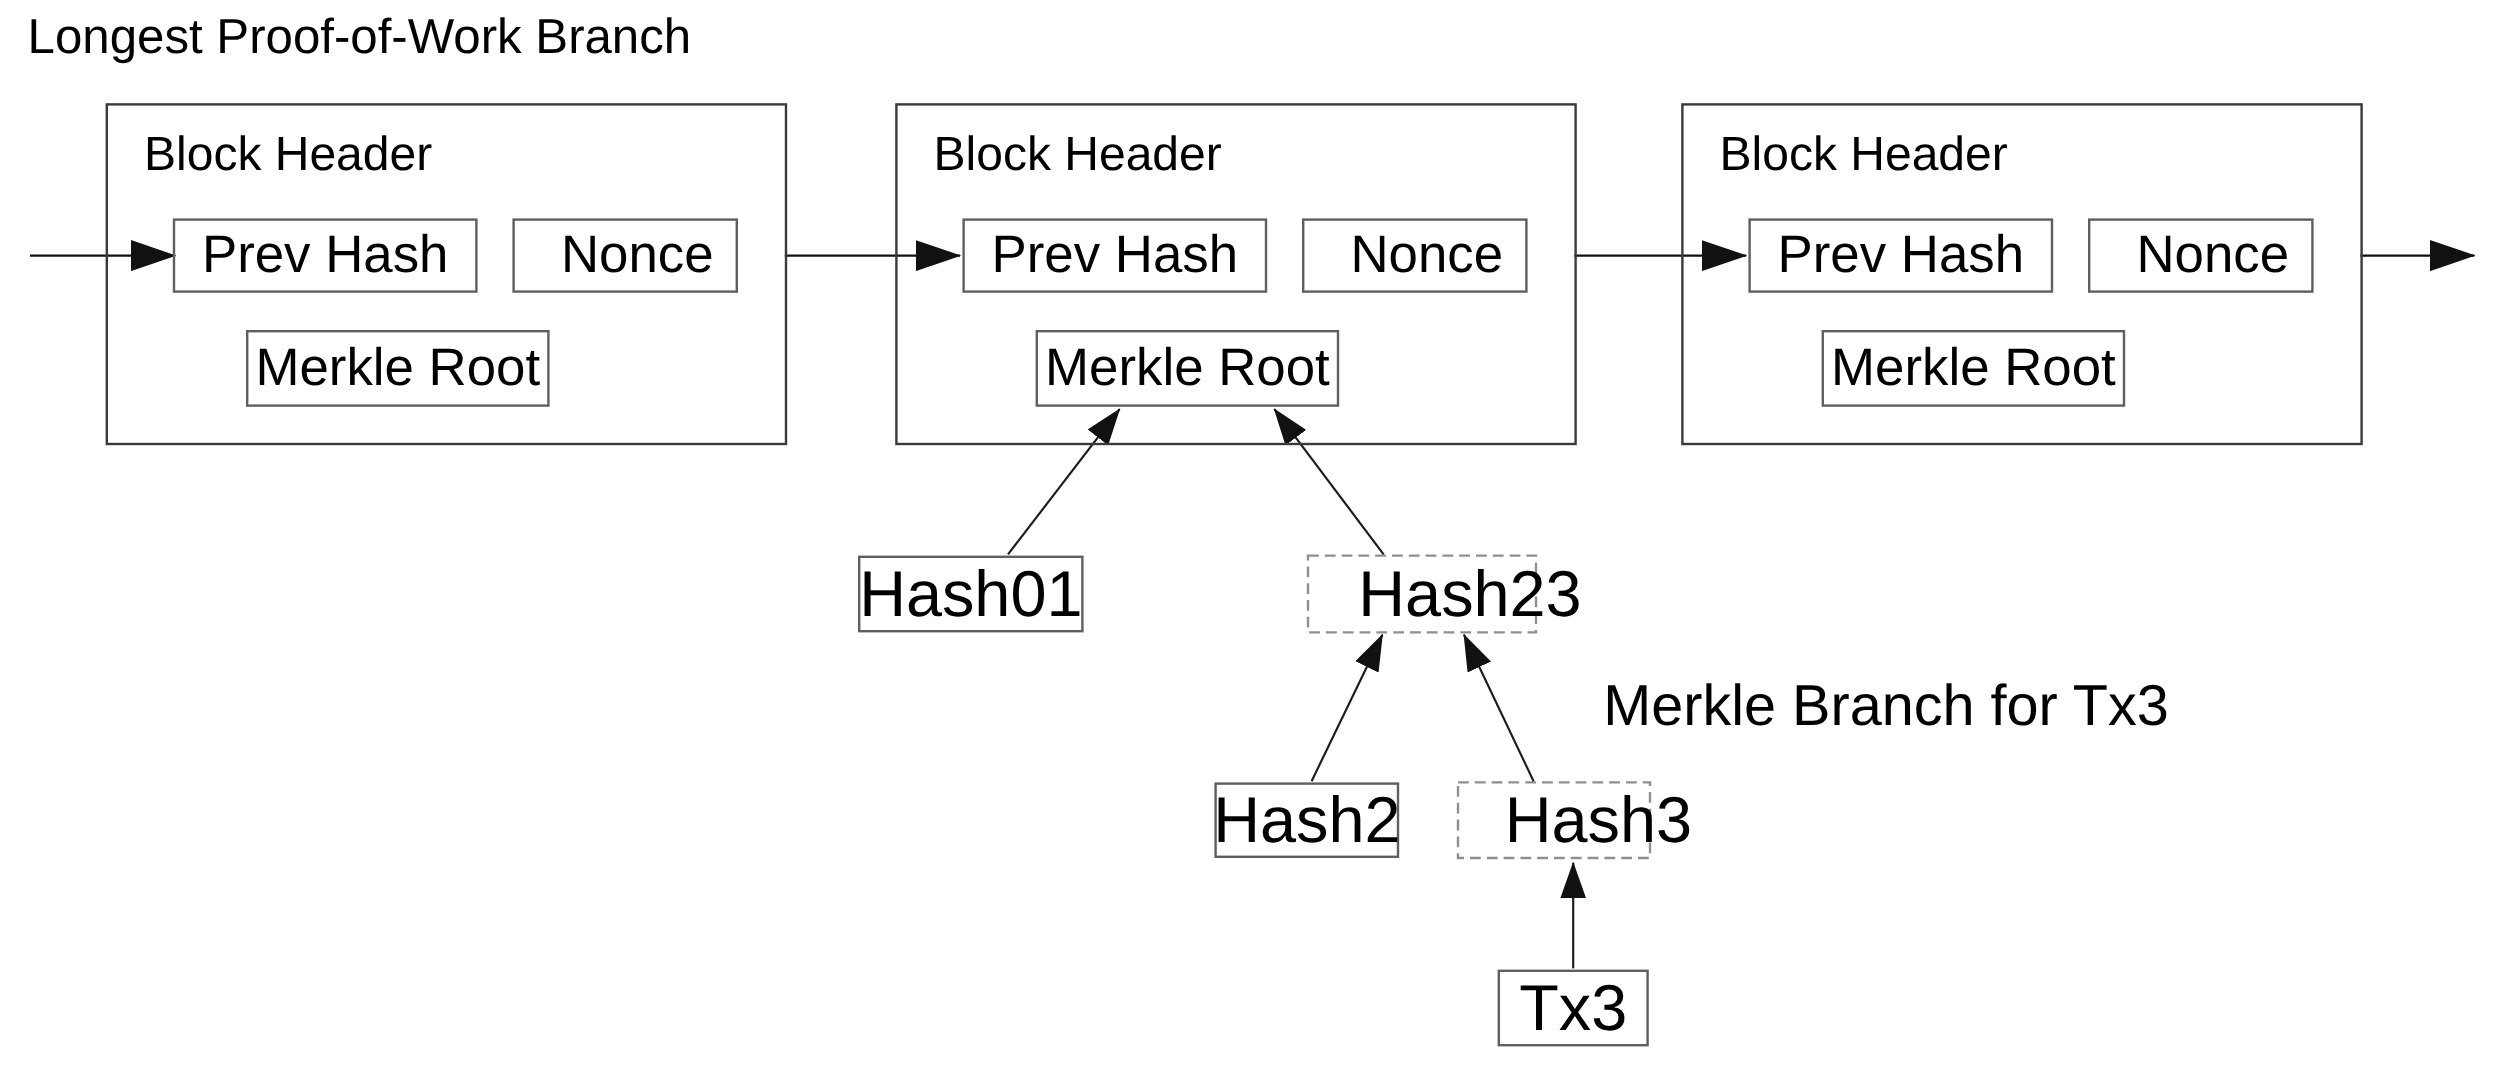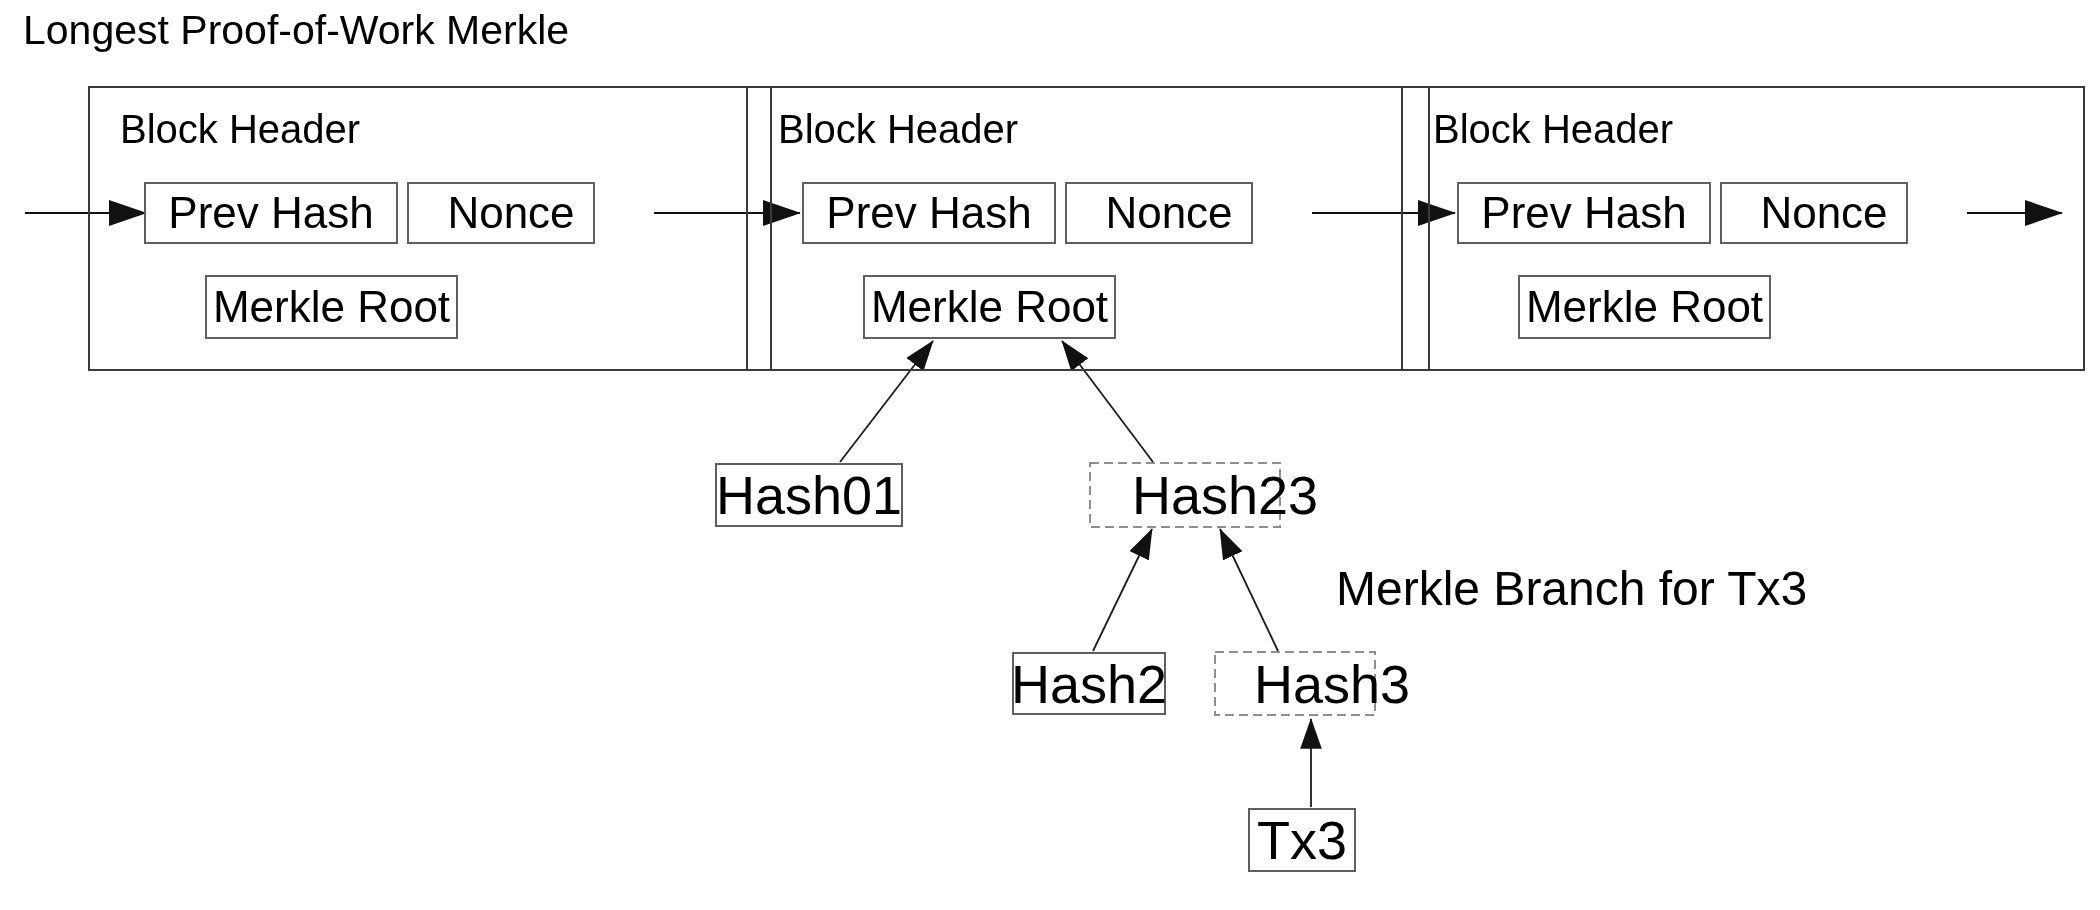--- a/index.html
+++ b/index.html
@@ -27,21 +27,21 @@
     left: 23px;
     top: 8px;
     font-size: 41px;
     line-height: 1.1;
     white-space: nowrap;
     z-index: 2;
   }
   .block {
     position: absolute;
     top: 86px;
-    width: 684px;
+    width: 568px;
     height: 285px;
     border: 2px solid #3a3a3a;
     box-sizing: border-box;
     background: transparent;
     z-index: 2;
   }
   .block-1 { left: 88px; }
   .block-2 { left: 746px; }
   .block-3 { left: 1401px; }
   .block-title {
@@ -57,40 +57,40 @@
     border: 2px solid #5f5f5f;
     box-sizing: border-box;
     display: flex;
     align-items: center;
     justify-content: center;
     font-size: 44px;
     white-space: nowrap;
     background: transparent;
   }
   .field-prev   { left: 54px;  top: 94px;  width: 254px; height: 62px; }
-  .field-nonce  { left: 317px; top: 94px;  width: 188px; height: 62px; padding-left: 20px; }
+  .field-nonce  { left: 337px; top: 94px;  width: 188px; height: 62px; padding-left: 20px; }
   .field-merkle { left: 115px; top: 187px; width: 253px; height: 64px; }
   .tree-node {
     position: absolute;
     box-sizing: border-box;
     display: flex;
     align-items: center;
     justify-content: center;
     font-size: 54px;
     white-space: nowrap;
     background: transparent;
     z-index: 2;
   }
   .tree-node.solid { border: 2px solid #5f5f5f; }
   
   .node-hash01 { left: 715px;  top: 463px; width: 188px; height: 64px; }
   .node-hash23 { left: 1130px; top: 463px; width: 190px; height: 64px; }
   .node-hash2  { left: 964px; top: 652px; width: 154px; height: 63px; margin-left: 48px; }
   .node-hash3  { left: 1252px; top: 652px; width: 160px; height: 63px; }
-  .node-tx3    { left: 1248px; top: 808px; width: 108px; height: 64px; }
+  .node-tx3    { left: 1248px; top: 808px; width: 126px; height: 64px; }
   .branch-annotation {
     position: absolute;
     left: 1336px;
     top: 560px;
     font-size: 48px;
     line-height: 1.2;
     white-space: nowrap;
     z-index: 2;
   }
 </style>
@@ -115,21 +115,21 @@
   <rect x="1090" y="463" width="190" height="64" fill="none" stroke="#8f8f8f" stroke-width="2" stroke-dasharray="9 5"></rect>
   <rect x="1215" y="652" width="160" height="63" fill="none" stroke="#8f8f8f" stroke-width="2" stroke-dasharray="9 5"></rect>
 
   <line x1="840" y1="462" x2="933" y2="341" stroke="#1c1c1c" stroke-width="1.8" marker-end="url(#arrow-sm)"></line>
   <line x1="1153" y1="462" x2="1062" y2="341" stroke="#1c1c1c" stroke-width="1.8" marker-end="url(#arrow-sm)"></line>
   <line x1="1093" y1="651" x2="1152" y2="529" stroke="#1c1c1c" stroke-width="1.8" marker-end="url(#arrow-sm)"></line>
   <line x1="1278" y1="651" x2="1220" y2="529" stroke="#1c1c1c" stroke-width="1.8" marker-end="url(#arrow-sm)"></line>
   <line x1="1311" y1="807" x2="1311" y2="719" stroke="#1c1c1c" stroke-width="1.8" marker-end="url(#arrow-sm)"></line>
 </svg>
 
-<div class="diagram-title">Longest Proof-of-Work Merkle</div>
+<div class="diagram-title">Longest Proof-of-Work Branch</div>
 
 <div class="block block-1">
   <div class="block-title">Block Header</div>
   <div class="field-box field-prev">Prev Hash</div>
   <div class="field-box field-nonce">Nonce</div>
   <div class="field-box field-merkle">Merkle Root</div>
 </div>
 
 <div class="block block-2">
   <div class="block-title">Block Header</div>

